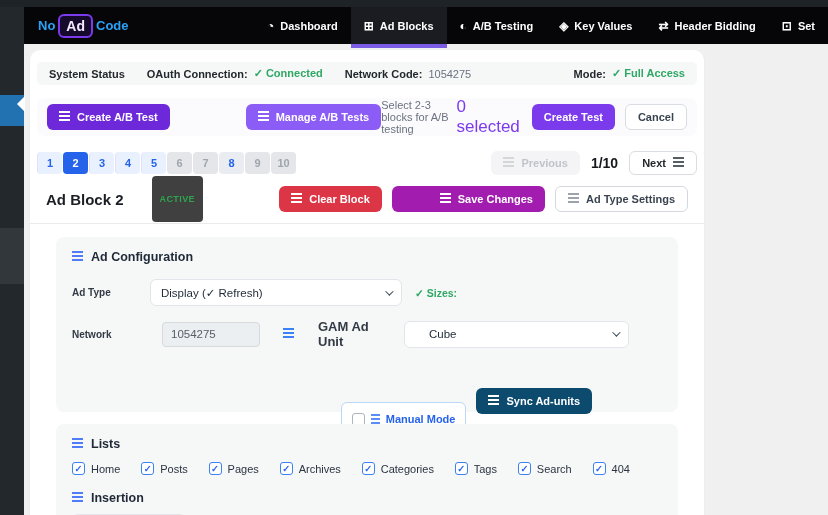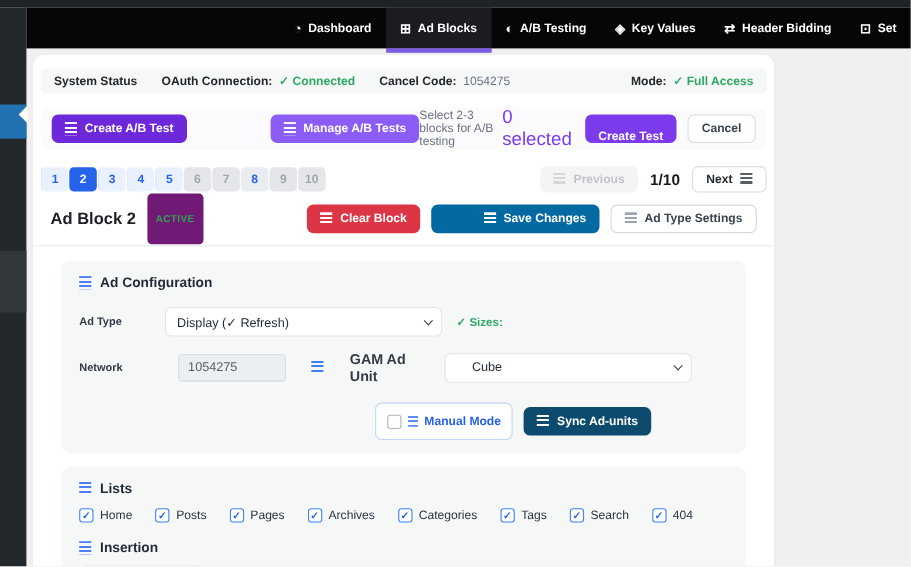--- a/index.html
+++ b/index.html
@@ -48,45 +48,45 @@
 
   
   .ab-toolbar { position:absolute; left:7px; top:48px; width:660px; height:38px; background:#fbfbfd;
     border-radius:8px; display:flex; align-items:center; padding:0 10px; }
   .btn { display:flex; align-items:center; gap:7px; height:26px; padding:0 12px; border:none; border-radius:6px;
     font-family:inherit; font-size:11px; font-weight:700; cursor:pointer; white-space:nowrap; }
   .btn-purple-dark { background:#6d28d9; color:#fff; }
   .btn-purple-mid { background:#8b5cf6; color:#fff; margin-left:76px; }
   .ab-hint { margin-left:auto; font-size:11px; color:#6b7280; }
   .ab-count { margin-left:6px; font-size:17px; font-weight:400; color:#7c3aed; }
-  .btn-purple { background:#7c3aed; color:#fff; margin-left:12px;align-items:flex-end; }
+  .btn-purple { background:#7c3aed; color:#fff; margin-left:12px; }
   .btn-cancel { background:#fff; color:#3a4450; border:1px solid #d9dce0; margin-left:10px; font-weight:600;text-align:center; }
 
   
   .pagination-row { position:absolute; left:7px; top:101px; width:660px; height:24px; display:flex; align-items:center; }
   .pg { width:25px; height:22px; margin-right:1px; border:none; border-radius:4px; font-family:inherit;
     font-size:11px; font-weight:700; cursor:pointer; display:flex; align-items:center; justify-content:center; }
   .pg-light { background:#e9f1fe; color:#2563eb; border-left:1px solid #e4defa; }
   .pg-active { background:#2563eb; color:#fff; }
   .pg-gray { background:#e4e6e9; color:#a0a6ae; }
   .pg-mixed { background:#e9ecf1; color:#2563eb; }
   .pg-right { margin-left:auto; display:flex; align-items:center; }
   .btn-prev { background:#f4f4f6; color:#c0c4c9; height:24px; }
   .pg-indicator { margin:0 11px; font-size:14px; font-weight:700; color:#16181c; }
   .btn-next { background:#fff; color:#23282d; border:1px solid #d9dce0; height:24px; font-weight:600; }
   .btn-prev .bars { color:#d4d7da; } .btn-next .bars { color:#565e66; }
 
   
   .block-header { position:absolute; left:16px; top:135px; width:642px; height:28px; display:flex; align-items:center; }
   .block-title { font-size:15px; font-weight:700; color:#1b1f24;text-align:center; }
-  .badge-active { margin-left:10px; background:#701a75; color:#2da44e; font-size:9px; font-weight:700;
+  .badge-active { margin-left:28px; background:#404040; color:#2da44e; font-size:9px; font-weight:700;
     letter-spacing:.4px; padding:18px 8px; border-radius:4px; }
   .bh-right { margin-left:auto; display:flex; align-items:center; gap:10px; }
   .btn-red { background:#dc3545; color:#fff; }
-  .btn-blue { background:#0369a1; color:#fff;padding-left:48px; }
+  .btn-blue { background:#a21caf; color:#fff;padding-left:48px; }
   .btn-ghost { background:#fff; color:#3a4450; border:1px solid #d5d9dd; font-weight:600; }
   .btn-ghost .bars { color:#9ca3af; }
   .divider { position:absolute; left:0; top:173px; width:674px; border-top:1px solid #e9eaec; }
 
   
   .card { position:absolute; left:26px; width:622px; background:#f6f7f7; border-radius:8px; padding:13px 16px; }
   .config-card { top:187px; height:175px; }
   .lists-card { top:374px; height:141px; }
   .card-title { display:flex; align-items:center; gap:8px; font-size:12.5px; font-weight:700; color:#1f2937; }
   .card-title .bars { color:#4f7df9; }
@@ -99,21 +99,21 @@
   .sel-adtype { width:252px; } .sel-gam { width:225px;padding-left:24px; }
   .chev { width:6px; height:6px; border-right:1.6px solid #3a4450; border-bottom:1.6px solid #3a4450;
     transform:rotate(45deg) translateY(-2px); margin-left:auto; flex:0 0 auto; }
   .sizes-ok { margin-left:13px; font-size:10.5px; font-weight:700; color:#2fa865; }
   .network-input { width:98px; height:25px; background:#eceff1; border:1px solid #d6dadd; border-radius:4px;
     padding:0 8px; font-family:inherit; font-size:11.5px; color:#555e67; }
   .row2 .bars-blue { color:#3b82f6; margin-left:11px; }
   .gam-label { margin-left:12px; width:74px; font-size:13px; font-weight:700; color:#323a45; }
   .row3 { margin-top:17px; display:flex; justify-content:flex-end; align-items:center; gap:10px; margin-right:70px; }
   .manual-box { display:flex; align-items:center; gap:6px; height:26px; padding:16px 10px; background:#fff;
-    border:1px solid #bcd7f7; border-radius:6px; color:#2563eb; font-size:11px; font-weight:700; cursor:pointer; }
+    border:1px solid #bcd7f7; border-radius:6px; color:#2563eb; font-size:11px; font-weight:700; cursor:pointer;margin-top:36px; }
   .manual-box .bars { color:#5b8df7; }
   .cb { width:13px; height:13px; background:#fff; border:1px solid #3b82f6; border-radius:3px;
     display:flex; align-items:center; justify-content:center; font-size:9.5px; font-weight:700; color:#2563eb; flex:0 0 auto; }
   .cb.empty { border-color:#aeb4bb; }
   .btn-green { background:#0c4a6e; color:#fff; }
 
   
   .check-row { margin-top:11px; display:flex; justify-content:space-between; margin-right:32px; }
   .chk-item { display:flex; align-items:center; gap:6px; font-size:11px; color:#2b3440; cursor:pointer; }
   .insertion-title { margin-top:16px; }
@@ -123,20 +123,25 @@
 <body>
 
 <div class="admin-bar"></div>
 <div class="wp-sidebar">
   <div class="sidebar-active"></div>
   <div class="sidebar-lower"></div>
 </div>
 <div class="sidebar-notch"></div>
 
 <div class="app-header">
+  <div class="logo">
+    <span class="logo-no">No</span>
+    <span class="ad-box">Ad</span>
+    <span class="logo-code">Code</span>
+  </div>
   <div class="nav">
     <div class="nav-item">
       <span class="nav-ico">◔</span>
       <span>Dashboard</span>
     </div>
     <div class="nav-item active">
       <span class="nav-ico">⊞</span>
       <span>Ad Blocks</span>
     </div>
     <div class="nav-item">
@@ -159,21 +164,21 @@
 </div>
 
 <div class="main-panel">
 
   <div class="status-bar">
     <span class="lbl">System Status</span>
     <span class="sb-gap"></span>
     <span class="lbl">OAuth Connection:</span>
     <span class="green">✓ Connected</span>
     <span class="sb-gap"></span>
-    <span class="lbl">Cancel Code:</span>
+    <span class="lbl">Network Code:</span>
     <span class="val">1054275</span>
     <span class="sb-right">
       <span class="lbl">Mode:</span>
       <span class="green">✓ Full Access</span>
     </span>
   </div>
 
   <div class="ab-toolbar">
     <button class="btn btn-purple-dark">
       <span class="bars"></span>

